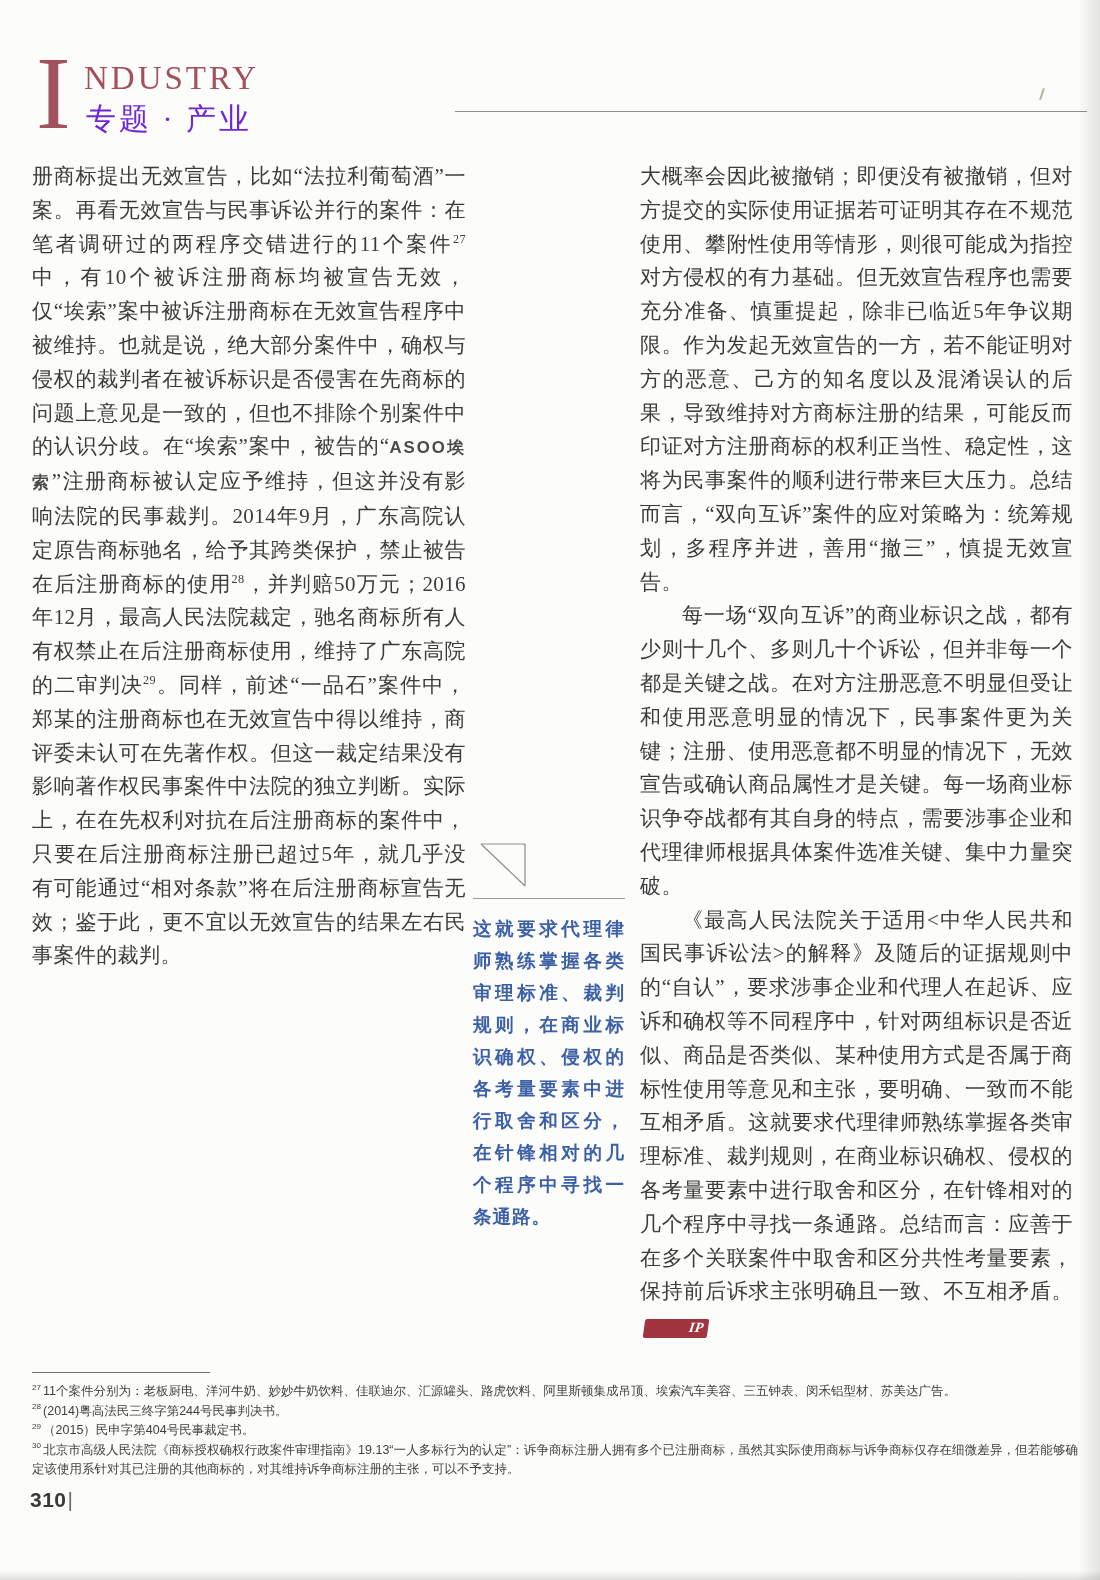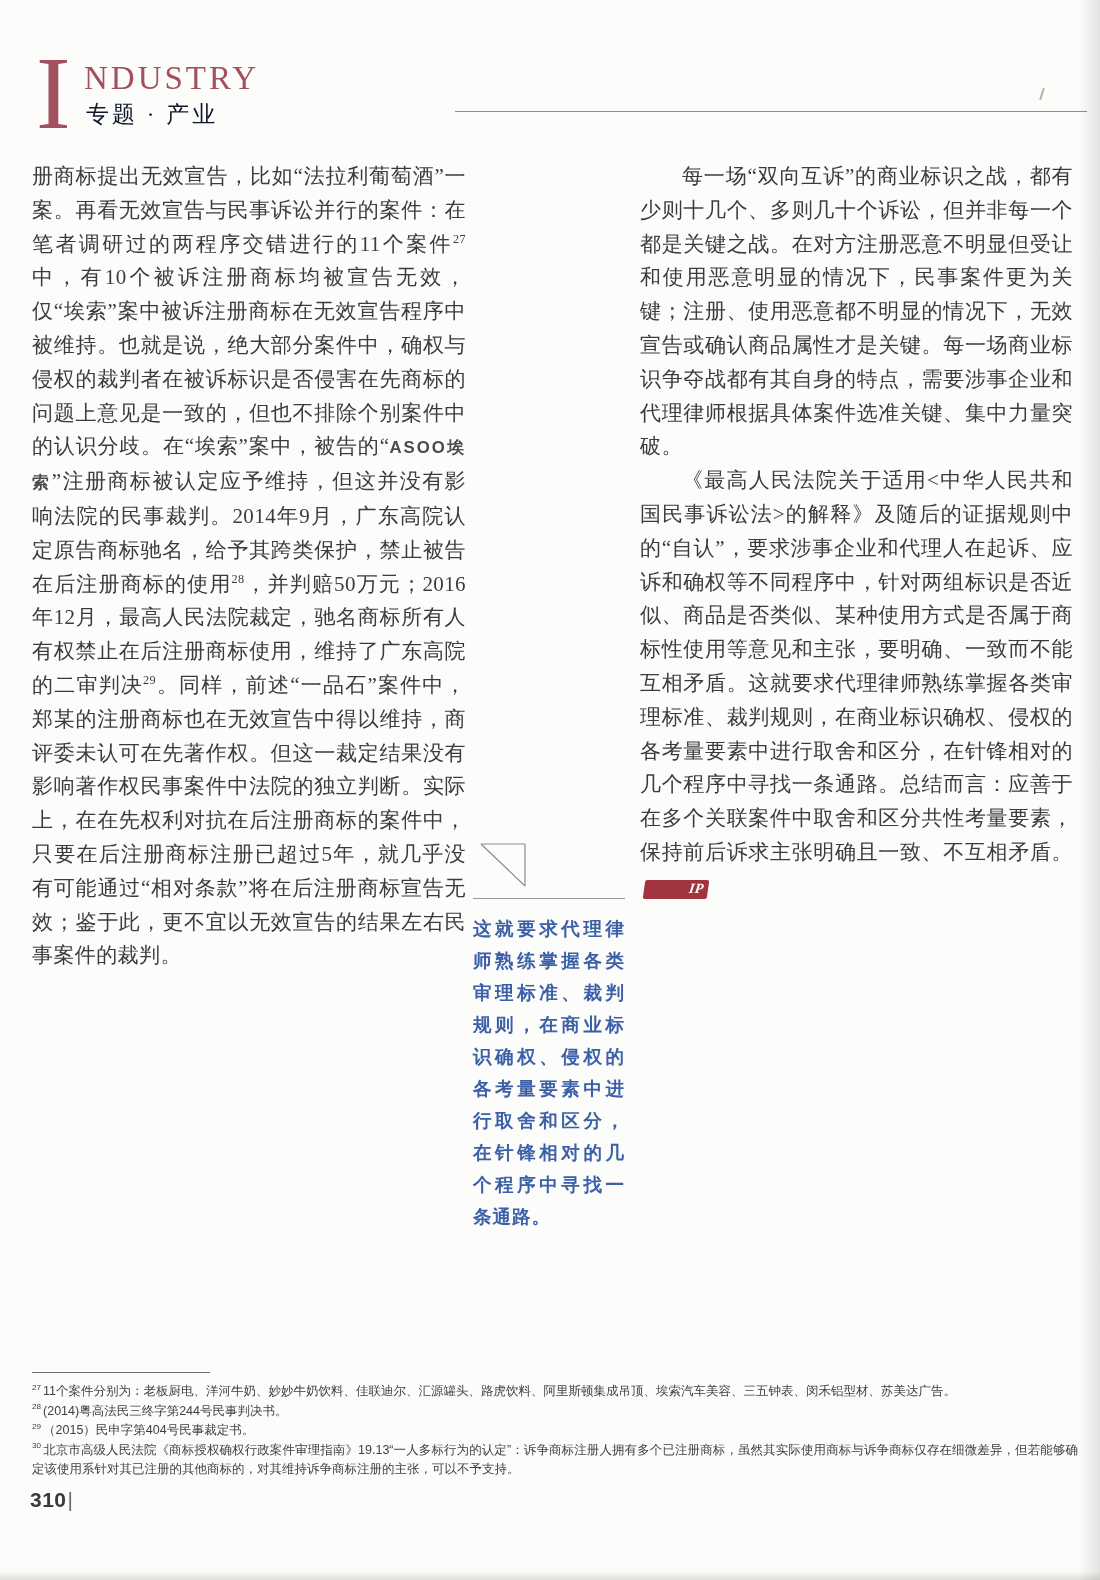--- a/index.html
+++ b/index.html
@@ -19,21 +19,21 @@
     background:linear-gradient(to bottom,rgba(0,0,0,0),rgba(90,90,85,0.18));}
   .pen-mark{position:absolute;left:1041px;top:88px;width:2px;height:12px;
     background:#9a8f80;transform:rotate(18deg);opacity:.7;}
 
   
   .hdr-initial{position:absolute;left:36px;top:50px;
     font-size:104px;line-height:0.82;color:#a1525e;font-family:"Liberation Serif","DejaVu Serif",serif;}
   .hdr-title{position:absolute;left:84px;top:60px;
     font-size:33px;letter-spacing:3px;color:#a3505b;font-family:"Liberation Serif","DejaVu Serif",serif;text-align:right;}
   .hdr-sub{position:absolute;left:86px;top:99px;
-    font-size:23px;letter-spacing:3px;color:#0f172a;}
+    font-size:30px;letter-spacing:3px;color:#6d28d9;}
   .hdr-rule{position:absolute;left:455px;top:111px;width:632px;height:1px;background:#8f8f8f;}
 
   
   .col{position:absolute;text-align:justify;text-justify:inter-ideograph;
     font-size:21px;line-height:33.8px;letter-spacing:0.4px;color:#3b3b3b;}
   .col p{margin:0;}
   .indent{text-indent:2em;}
   sup.fn{font-size:0.58em;vertical-align:super;line-height:0;}
   .brand{font-family:"Liberation Sans","DejaVu Sans",sans-serif;
     font-weight:700;font-size:0.8em;letter-spacing:2px;color:#4a4a4a;}
@@ -96,20 +96,21 @@
     <svg class="pq-graphic" width="54" height="50" viewBox="0 0 54 50">
       <line x1="4" y1="4" x2="48" y2="4" stroke="#8b8b8b" stroke-width="1.2"></line>
       <line x1="48" y1="4" x2="48" y2="46" stroke="#8b8b8b" stroke-width="1.2"></line>
       <line x1="4" y1="4" x2="48" y2="46" stroke="#8b8b8b" stroke-width="1.2"></line>
     </svg>
     <div class="pq-rule"></div>
     <div class="pq-text">这就要求代理律师熟练掌握各类审理标准、裁判规则，在商业标识确权、侵权的各考量要素中进行取舍和区分，在针锋相对的几个程序中寻找一条通路。</div>
   </div>
 
   <div class="col right-col">
+    <p>大概率会因此被撤销；即便没有被撤销，但对方提交的实际使用证据若可证明其存在不规范使用、攀附性使用等情形，则很可能成为指控对方侵权的有力基础。但无效宣告程序也需要充分准备、慎重提起，除非已临近5年争议期限。作为发起无效宣告的一方，若不能证明对方的恶意、己方的知名度以及混淆误认的后果，导致维持对方商标注册的结果，可能反而印证对方注册商标的权利正当性、稳定性，这将为民事案件的顺利进行带来巨大压力。总结而言，“双向互诉”案件的应对策略为：统筹规划，多程序并进，善用“撤三”，慎提无效宣告。</p>
     <p class="indent">每一场“双向互诉”的商业标识之战，都有少则十几个、多则几十个诉讼，但并非每一个都是关键之战。在对方注册恶意不明显但受让和使用恶意明显的情况下，民事案件更为关键；注册、使用恶意都不明显的情况下，无效宣告或确认商品属性才是关键。每一场商业标识争夺战都有其自身的特点，需要涉事企业和代理律师根据具体案件选准关键、集中力量突破。</p>
     <p class="indent"><span>《最高人民法院关于适用&lt;中华人民共和国民事诉讼法&gt;的解释》及随后的证据规则中的“自认”，要求涉事企业和代理人在起诉、应诉和确权等不同程序中，针对两组标识是否近似、商品是否类似、某种使用方式是否属于商标性使用等意见和主张，要明确、一致而不能互相矛盾。这就要求代理律师熟练掌握各类审理标准、裁判规则，在商业标识确权、侵权的各考量要素中进行取舍和区分，在针锋相对的几个程序中寻找一条通路。总结而言：应善于在多个关联案件中取舍和区分共性考量要素，保持前后诉求主张明确且一致、不互相矛盾。</span><span class="end-mark">IP</span></p>
   </div>
 
   <div class="fn-rule"></div>
   <div class="footnotes">
     <p><sup>27</sup><span>11个案件分别为：老板厨电、洋河牛奶、妙妙牛奶饮料、佳联迪尔、汇源罐头、路虎饮料、阿里斯顿集成吊顶、埃索汽车美容、三五钟表、闵禾铝型材、苏美达广告。</span></p>
     <p><sup>28</sup><span>(2014)粤高法民三终字第244号民事判决书。</span></p>
     <p><sup>29</sup><span>（2015）民申字第404号民事裁定书。</span></p>
     <p><sup>30</sup><span>北京市高级人民法院《商标授权确权行政案件审理指南》19.13“一人多标行为的认定”：诉争商标注册人拥有多个已注册商标，虽然其实际使用商标与诉争商标仅存在细微差异，但若能够确定该使用系针对其已注册的其他商标的，对其维持诉争商标注册的主张，可以不予支持。</span></p>

